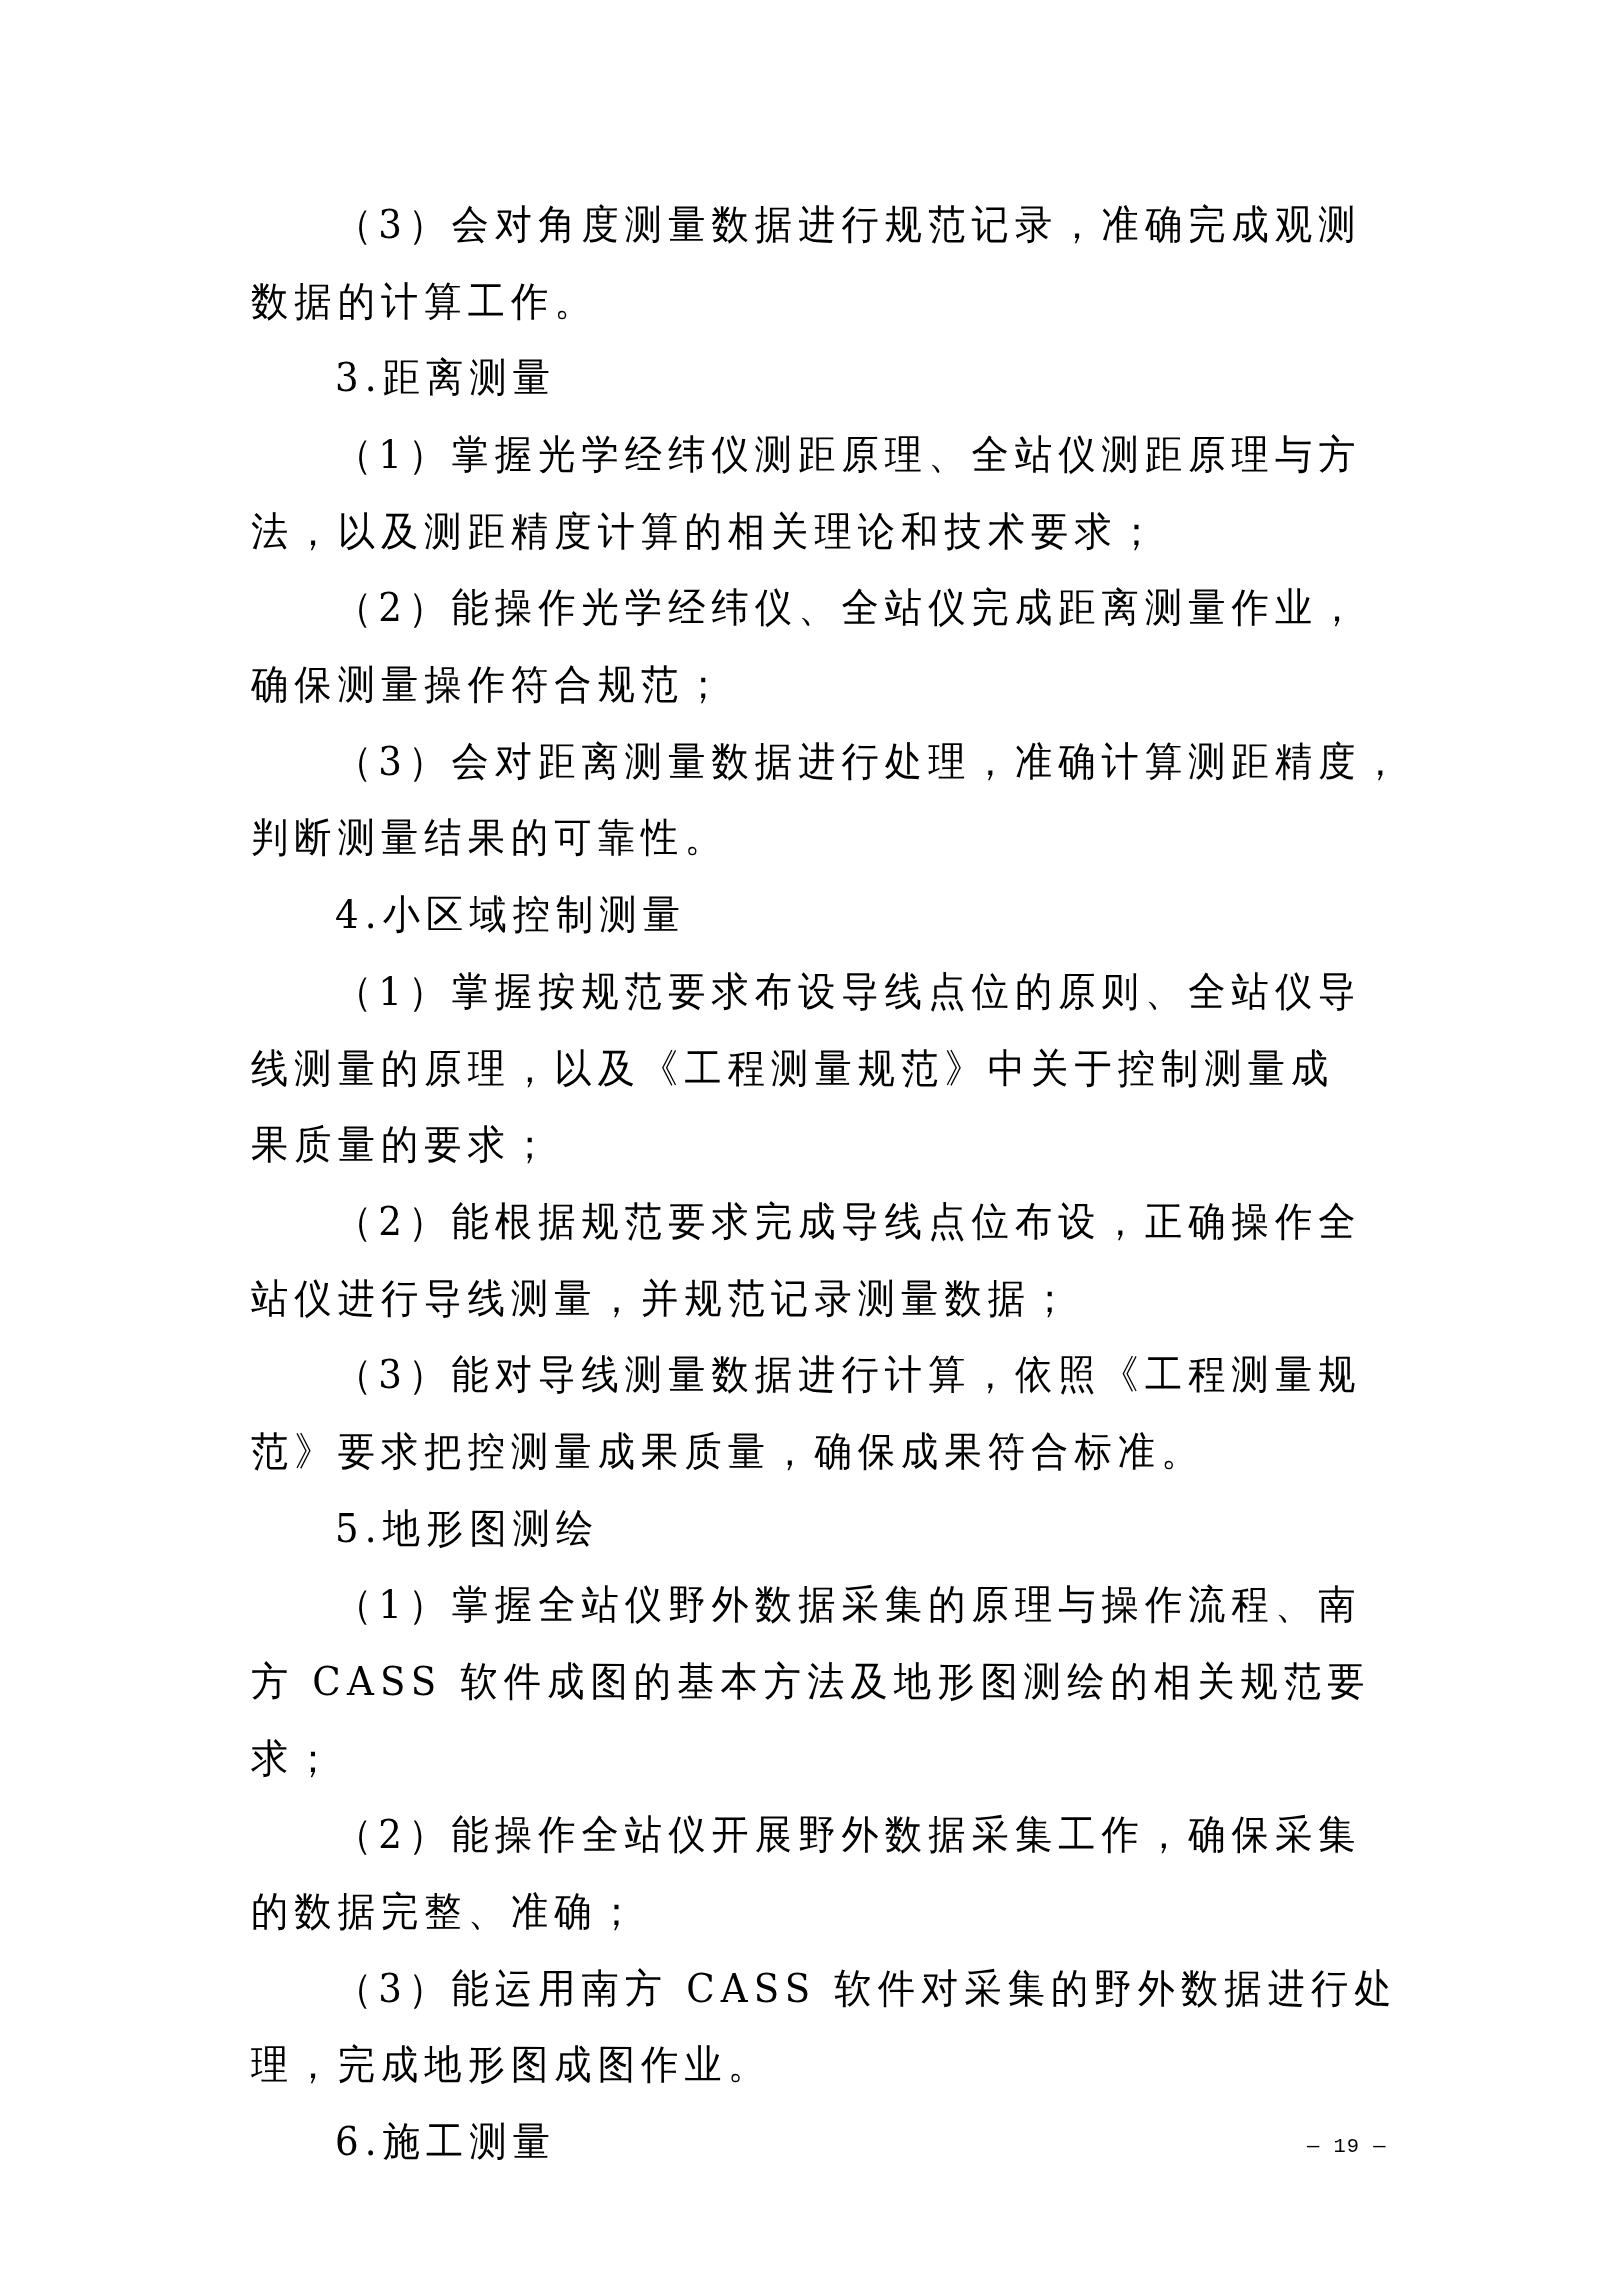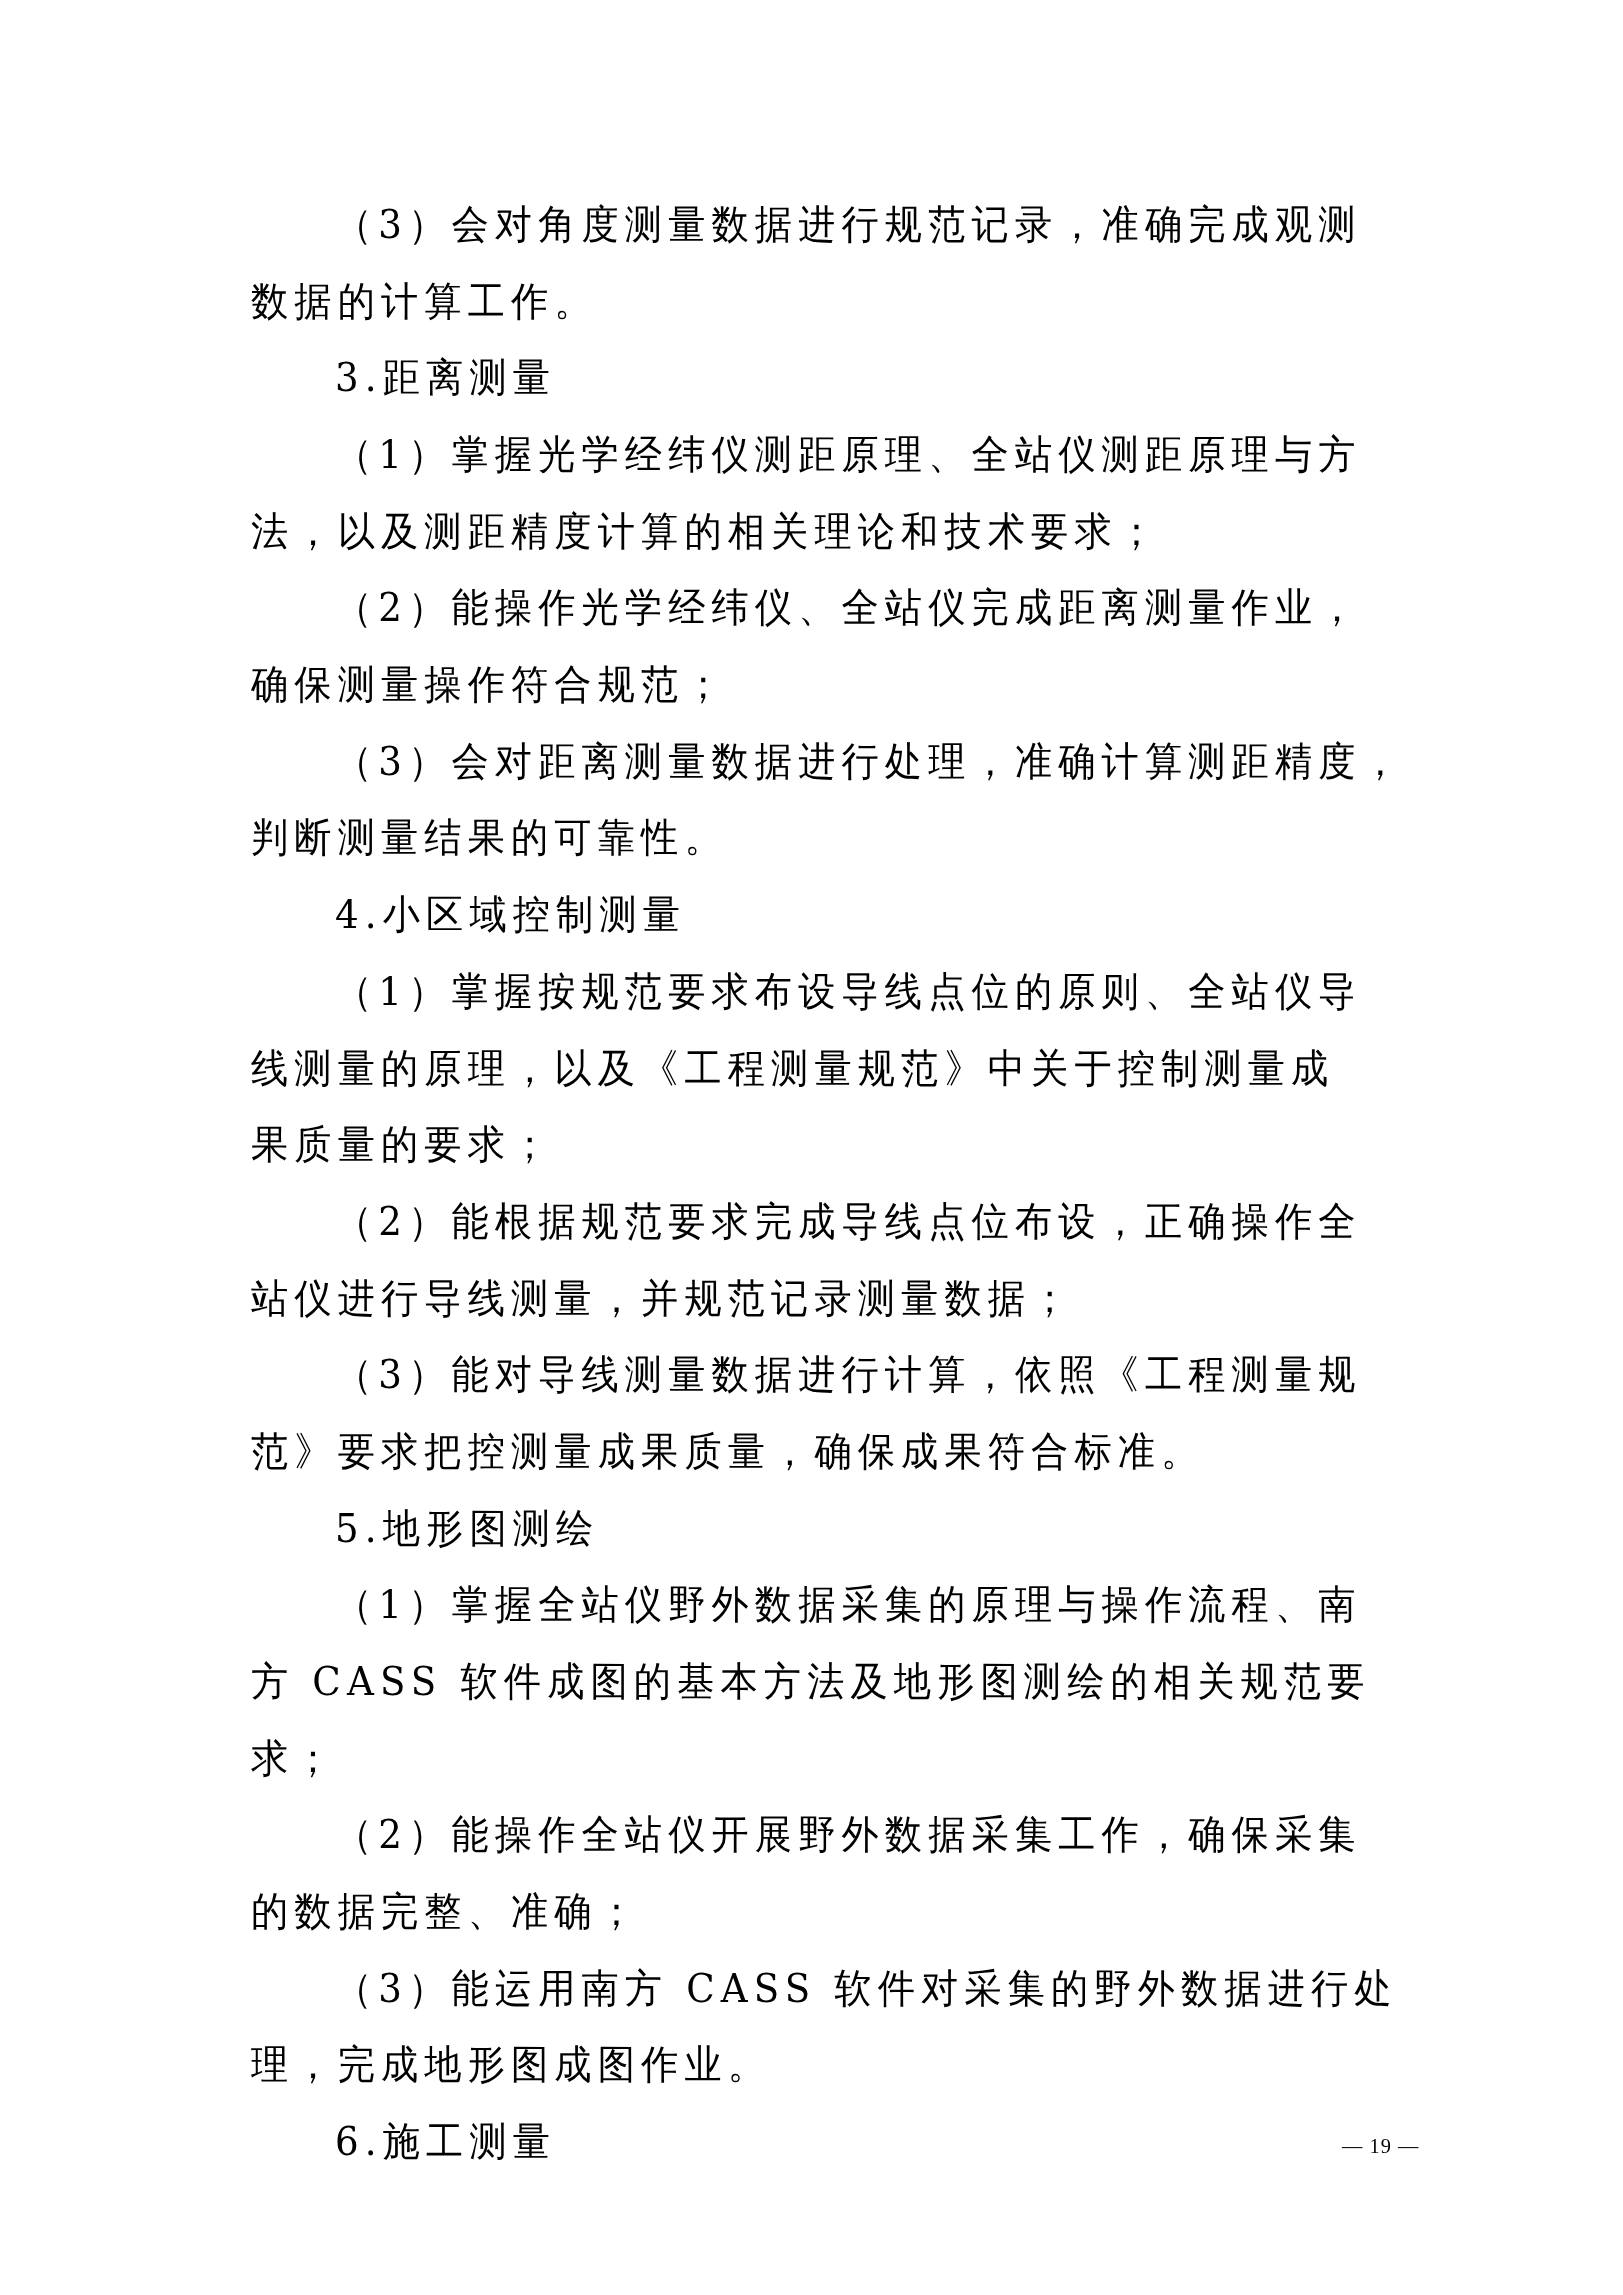--- a/index.html
+++ b/index.html
@@ -27,23 +27,23 @@
       white-space: nowrap;
       font-size: 40px;
       line-height: 51px;
       letter-spacing: 6.6px;
       transform: scaleX(0.93);
       transform-origin: left center;
     }
     .indent { left: 84px; }
     .footer-page-number {
       position: absolute;
-      left: 1342px;
+      left: 1307px;
       top: 2134px;
-      font-family: Liberation Serif, serif;
+      font-family: Liberation Mono, monospace;
       font-size: 20.4px;
       line-height: 25.6px;
       letter-spacing: 1px;
     }
   </style>
 </head>
 <body>
 
 <div class="page-body">
   <div class="line indent" style="top:0px">（3）会对角度测量数据进行规范记录，准确完成观测</div>

